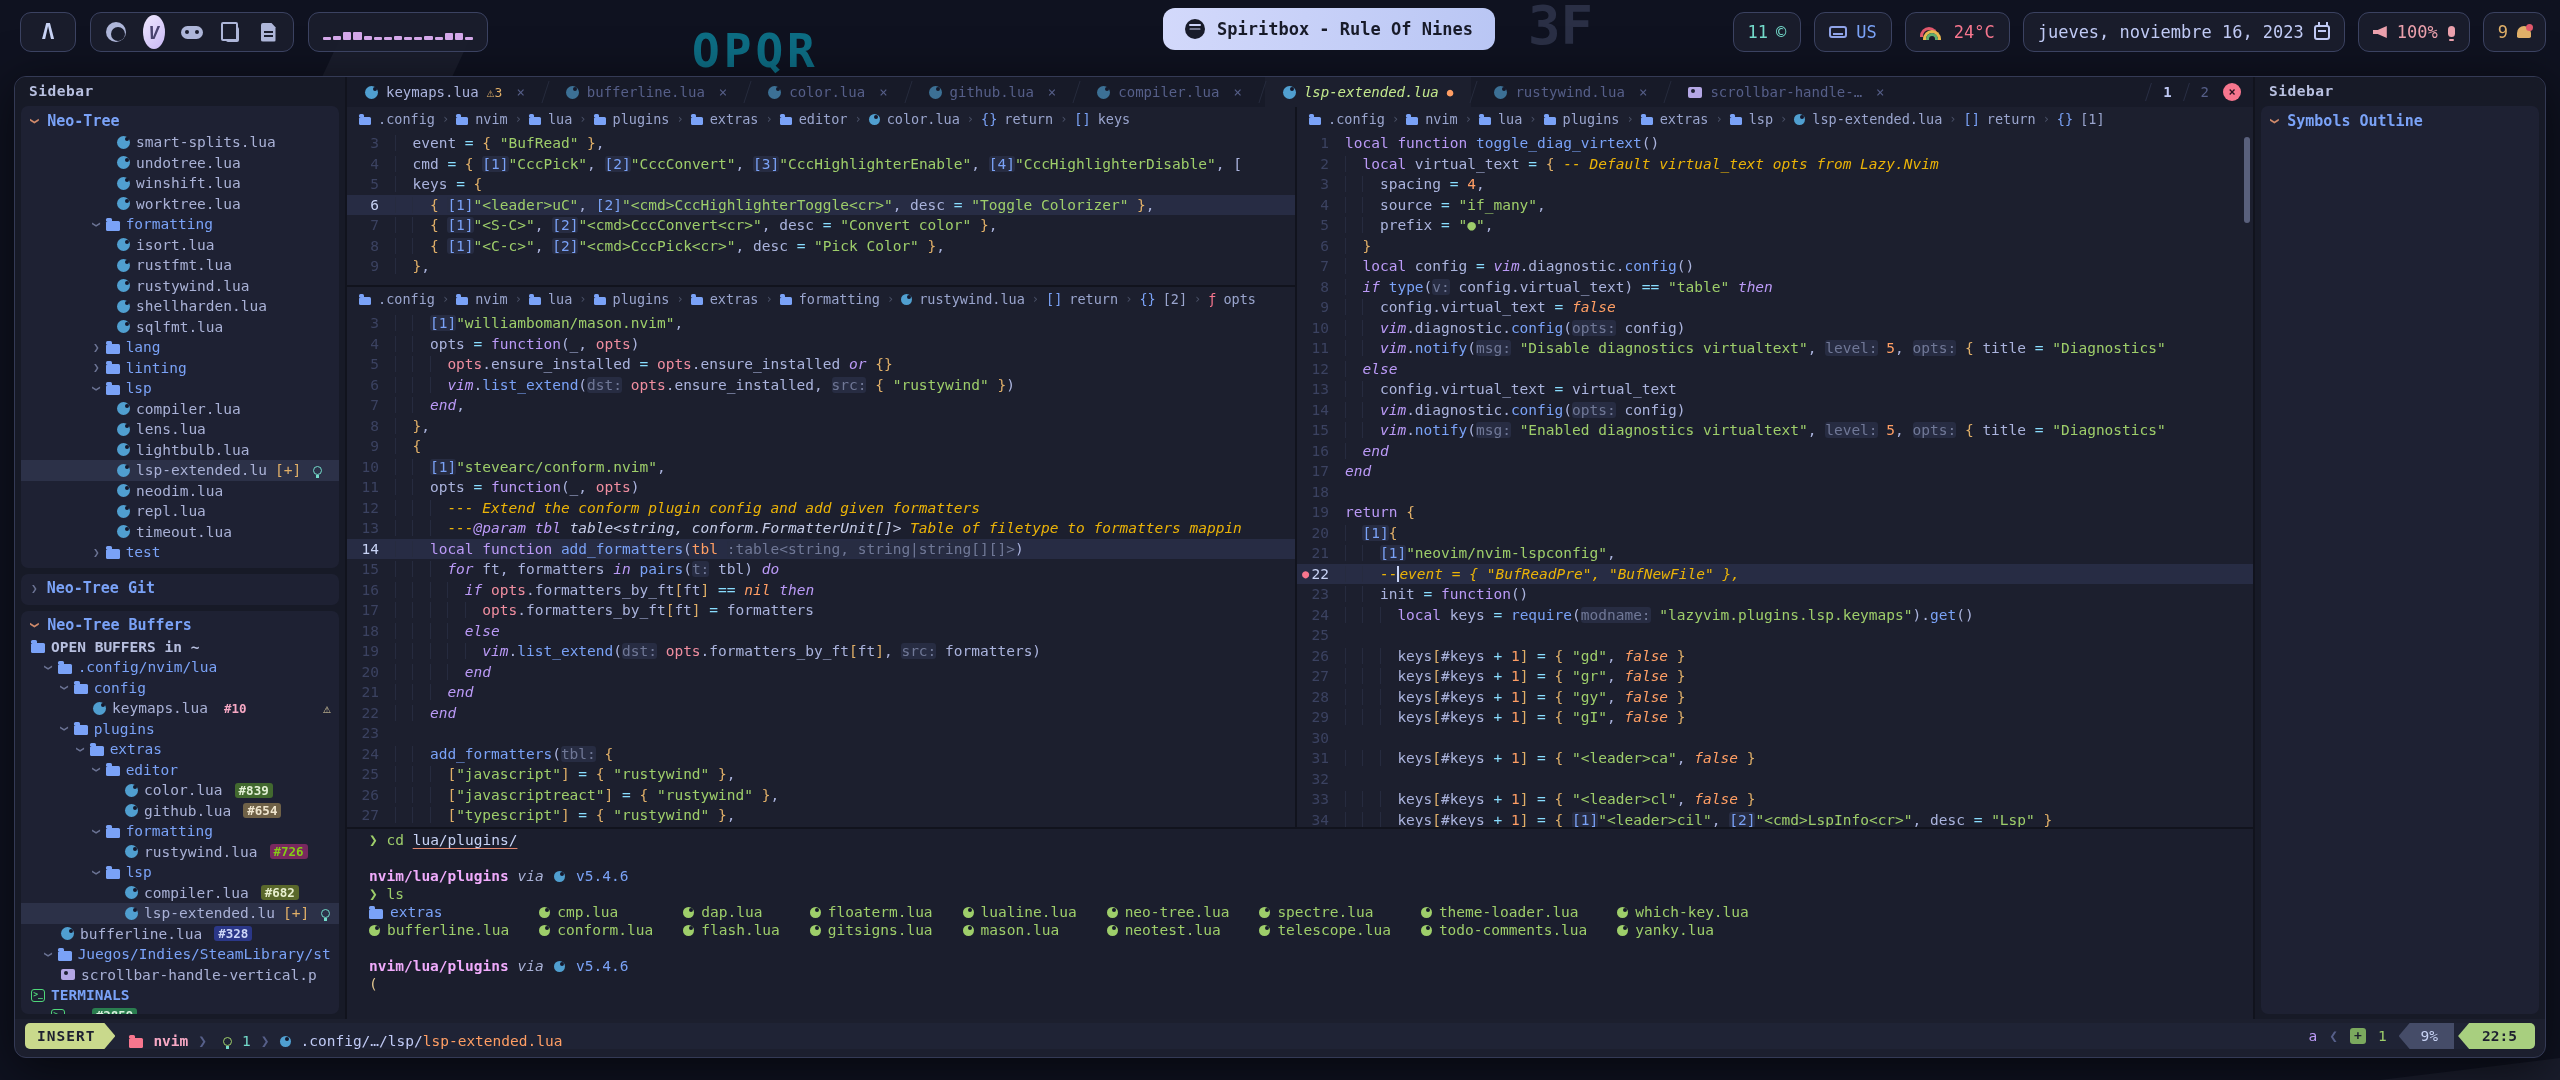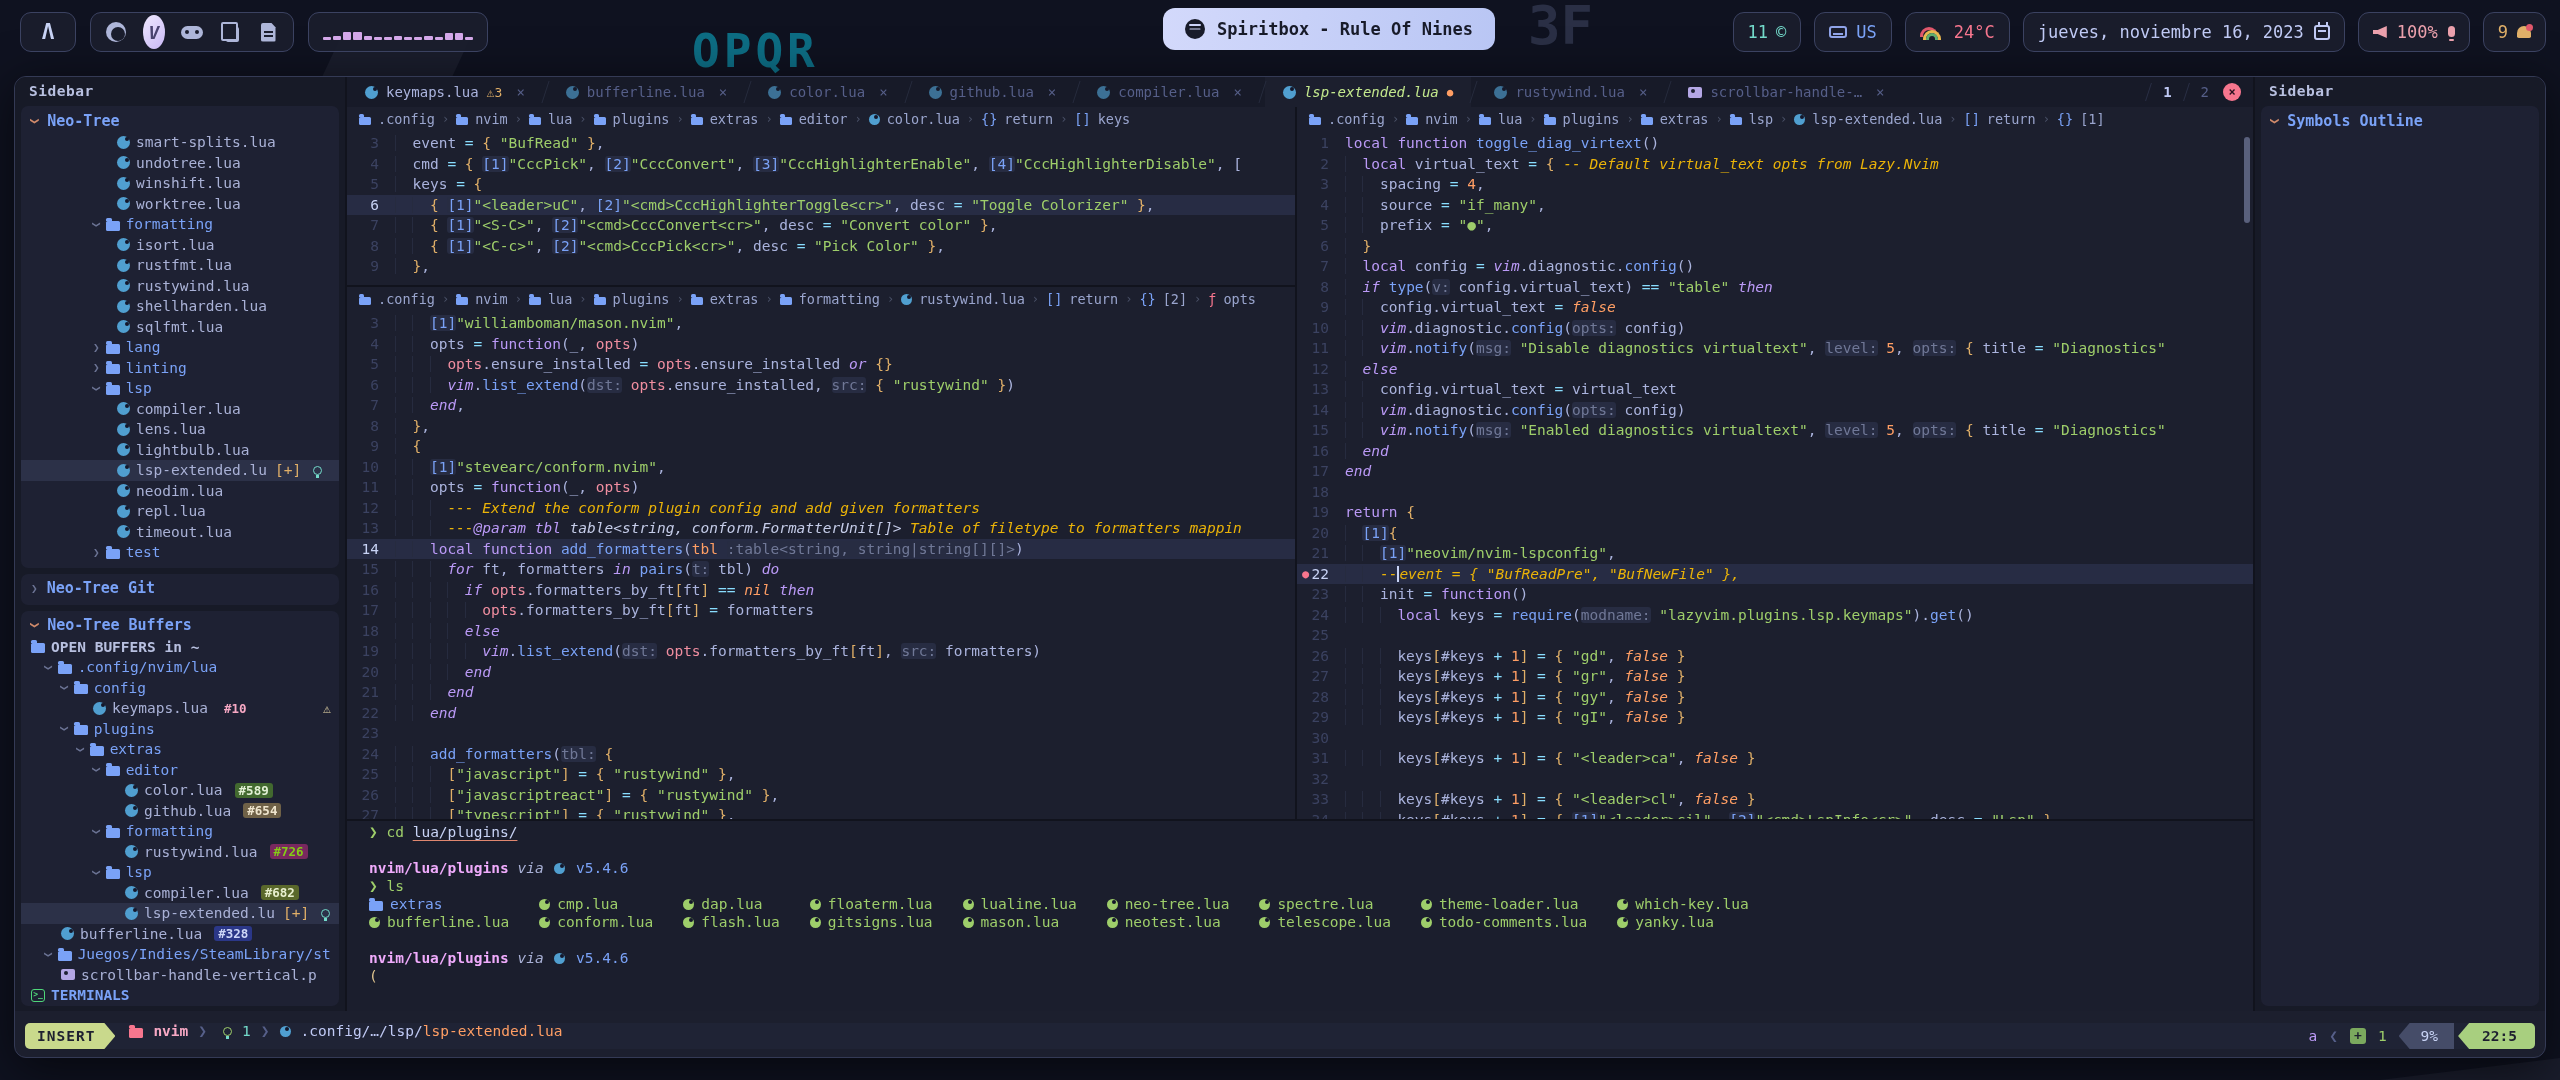--- a/index.html
+++ b/index.html
@@ -131,21 +131,21 @@
   .floaterm{height:192px;flex:none;border-top:2px solid #11131d;background:#1b1e2d;padding:2px 0 0 12px;overflow:hidden;}
   .ft-head{height:22px;display:flex;align-items:center;gap:9px;color:#7aa2f7;font-weight:bold;font-size:15px;}
   .ft-line{height:18px;display:flex;align-items:center;font-size:14.5px;white-space:pre;padding-left:10px;}
   .p{color:#9ece6a;font-weight:bold;} .g{color:#9ece6a;} .u{color:#c8d3f5;text-decoration:underline;text-underline-offset:3px;text-decoration-color:#e0876f;}
   .pa{color:#f0abfc;font-weight:bold;} .d{color:#a9b1d6;font-style:italic;} .v{color:#7aa2f7;} .y{color:#e0c58f;}
   .ls-grid{display:flex;gap:30px;padding-left:10px;}
   .ls-col{display:flex;flex-direction:column;}
   .ls-item{height:18px;display:flex;align-items:center;gap:7px;font-size:14.5px;color:#9ece6a;white-space:nowrap;}
   .ls-item.blue{color:#7aa2f7;}
   
-  .statusline{height:26px;flex:none;margin:12px 10px 8px;border-radius:5px;background:#1f2335;display:flex;align-items:flex-start;font-size:14.5px;overflow:hidden;}
+  .statusline{height:26px;flex:none;margin:4px 10px 8px;border-radius:5px;background:#1f2335;display:flex;align-items:flex-end;font-size:14.5px;overflow:hidden;}
   .mode{background:#c9d98c;color:#1e2030;font-weight:bold;padding:0 20px 0 12px;height:100%;display:flex;align-items:center;clip-path:polygon(0 0,calc(100% - 11px) 0,100% 50%,calc(100% - 11px) 100%,0 100%);letter-spacing:1px;}
   .sl-left{display:flex;align-items:center;gap:10px;padding-left:14px;}
   .sl-sep{color:#565f89;}
   .sl-app{color:#f7a8c4;font-weight:bold;}
   .sl-tab{color:#73daca;}
   .sl-path{color:#c0caf5;} .sl-file{color:#ff9e64;}
   .sl-right{margin-left:auto;display:flex;align-items:center;gap:12px;height:100%;}
   .sl-reg{color:#bb9af7;}
   .plusbox{width:16px;height:16px;border-radius:3px;background:#7ba95e;color:#1e2030;font-weight:bold;font-size:13px;line-height:16px;text-align:center;}
   .sl-add{color:#9ece6a;}
@@ -381,21 +381,21 @@
               <span class="lbl dir">extras</span>
             </div>
             <div class="trow" style="padding-left: 72px;">
               <span class="chev open">❯</span>
               <span class="ic fold-ic"></span>
               <span class="lbl dir">editor</span>
             </div>
             <div class="trow" style="padding-left: 104px;">
               <span class="ic lua-ic"></span>
               <span class="lbl ">color.lua</span>
-              <span class="badge" style="background: rgb(66, 105, 47); color: rgb(226, 240, 212);">#589</span>
+              <span class="badge" style="background: rgb(66, 105, 47); color: rgb(226, 240, 212);">#839</span>
             </div>
             <div class="trow" style="padding-left: 104px;">
               <span class="ic lua-ic"></span>
               <span class="lbl ">github.lua</span>
               <span class="badge" style="background: rgb(111, 97, 71); color: rgb(239, 229, 205);">#654</span>
             </div>
             <div class="trow" style="padding-left: 72px;">
               <span class="chev open">❯</span>
               <span class="ic fold-ic"></span>
               <span class="lbl dir">formatting</span>

